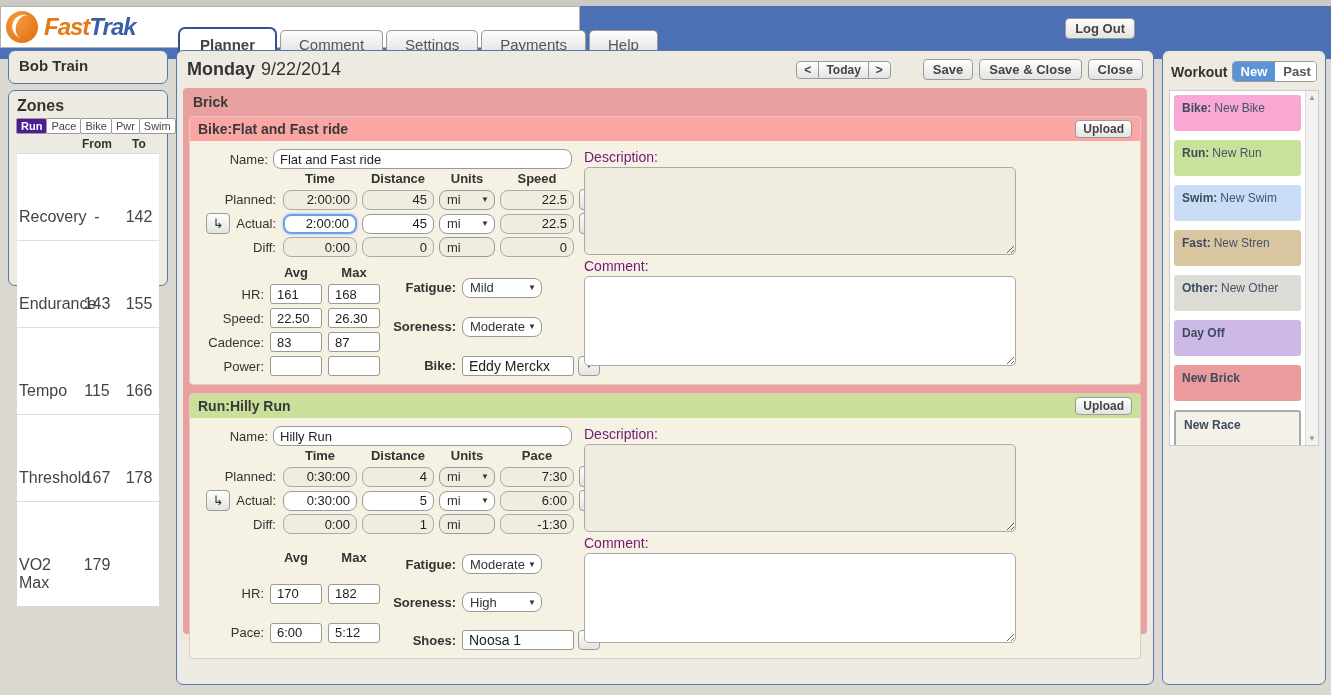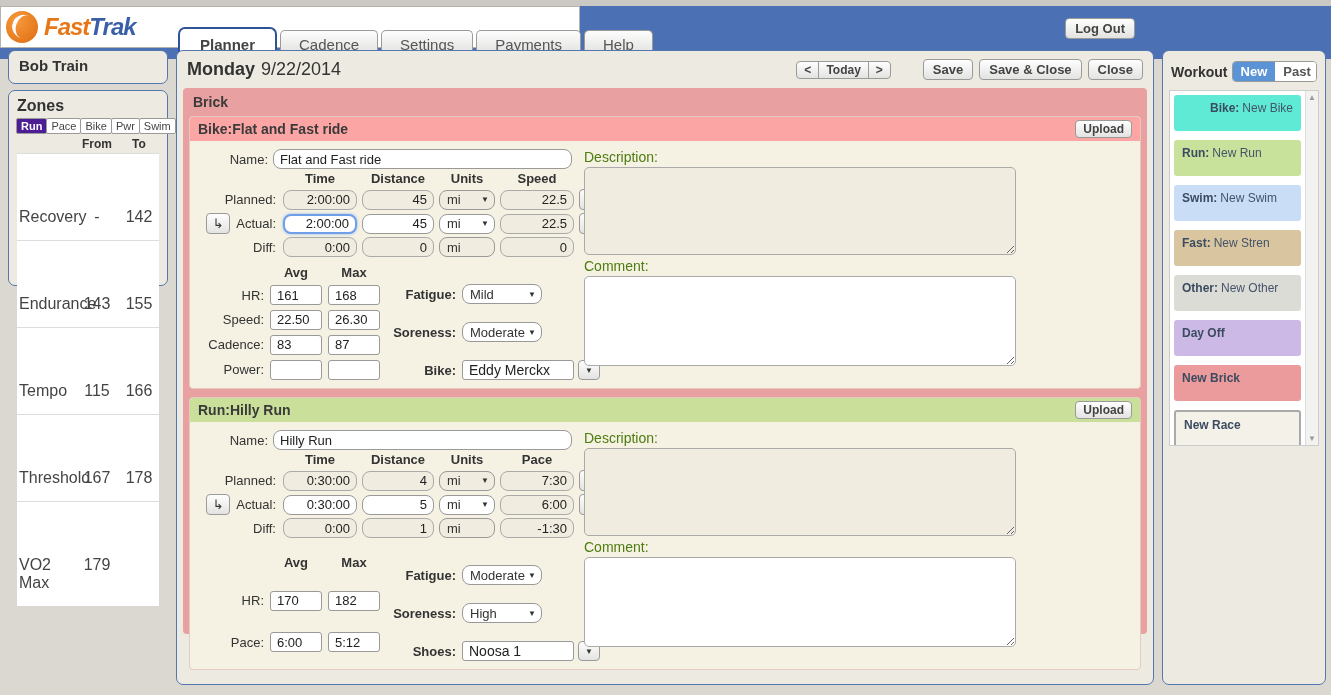--- a/index.html
+++ b/index.html
@@ -90,29 +90,29 @@
   .sel.ro { background:#f0ece0; cursor:default; }
   .sel .caret { font-size:8px; color:#333; }
   .iconbtn { width:24px; height:21px; display:flex; align-items:center; justify-content:center;
      background:linear-gradient(#fefefe,#e3e3e1); border:1px solid #9a9a98; border-radius:4px; cursor:pointer; font-size:13px; color:#333; }
 
   .stats-wrap { display:flex; margin-top:8px; }
   .stats { display:grid; grid-template-columns:64px 52px 52px; gap:4px 6px; align-items:center; }
   .stats .hdr { text-align:center; font-weight:bold; }
   .stats .rlabel { text-align:right; }
   .stats input { width:100%; border-radius:3px; text-align:left; }
-  .cond { margin-left:12px; margin-top:19px; display:grid; grid-template-columns:64px auto; gap:18px 6px; align-items:center; }
+  .cond { margin-left:12px; margin-top:12px; display:grid; grid-template-columns:64px auto; gap:18px 6px; align-items:center; }
   .cond .rlabel { text-align:right; font-weight:bold; font-size:13px; }
   .cond .sel { width:80px; }
   .gear-cell { display:flex; align-items:center; gap:4px; }
   .gear-cell input { width:112px; border-radius:3px; font-size:14px; }
   .drop-btn { width:22px; height:20px; display:flex; align-items:center; justify-content:center;
      background:linear-gradient(#fefefe,#e3e3e1); border:1px solid #9a9a98; border-radius:4px; font-size:8px; cursor:pointer; }
 
-  .desc-col label { display:block; font-size:14px; color:#4d7c0f; margin-bottom:2px; }
+  .desc-col label { display:block; font-size:14px; color:#701a75; margin-bottom:2px; }
   textarea { width:432px; font-family:"Liberation Sans",sans-serif; font-size:13px;
      border:1px solid #aaa; border-radius:5px; resize:both; padding:4px; }
   textarea.ro { background:#f0ece0; }
   textarea.white { background:#fff; }
   .t-desc { height:88px; }
   .t-comm { height:90px; margin-bottom:4px; }
 
   
   .right-head { display:flex; align-items:center; gap:4px; padding:2px 2px 8px; }
   .right-title { font-size:14px; font-weight:bold; }
@@ -131,21 +131,21 @@
 <body>
 
 <div class="topbar">
   <div class="logo-strip"></div>
   <div class="logo-box">
     <div class="logo-circle"></div>
     <div class="brand"><span class="b-fast">Fast</span><span class="b-trak">Trak</span></div>
   </div>
   <div class="tabs">
     <div class="tab active">Planner</div>
-    <div class="tab">Cadence</div>
+    <div class="tab">Comment</div>
     <div class="tab">Settings</div>
     <div class="tab">Payments</div>
     <div class="tab">Help</div>
   </div>
   <span class="btn logout">Log Out</span>
 </div>
 
 <div class="panel left-user">
   <span>Bob Train</span>
 </div>
@@ -421,21 +421,21 @@
 <div class="panel right">
   <div class="right-head">
     <span class="right-title">Workout</span>
     <span class="seg">
       <span class="seg-btn active">New</span>
       <span class="seg-btn">Past</span>
     </span>
   </div>
   <div class="wlist-wrap">
     <div class="wlist">
-      <div class="card" style="background: #5eead4; text-align: right;"><b>Bike:</b><span>New Bike</span></div>
+      <div class="card" style="background: #f9a8d4;"><b>Bike:</b><span>New Bike</span></div>
       <div class="card" style="background: rgb(201, 226, 155);"><b>Run:</b><span>New Run</span></div>
       <div class="card" style="background: rgb(201, 221, 247);"><b>Swim:</b><span>New Swim</span></div>
       <div class="card" style="background: rgb(217, 197, 160);"><b>Fast:</b><span>New Stren</span></div>
       <div class="card" style="background: rgb(220, 220, 214);"><b>Other:</b><span>New Other</span></div>
       <div class="card" style="background: rgb(205, 185, 230);"><b>Day Off</b></div>
       <div class="card" style="background: rgb(235, 155, 155);"><b>New Brick</b></div>
       <div class="card outline"><b>New Race</b></div>
     </div>
     <div class="scrollbar">
       <span class="scroll-arrow">▲</span>

